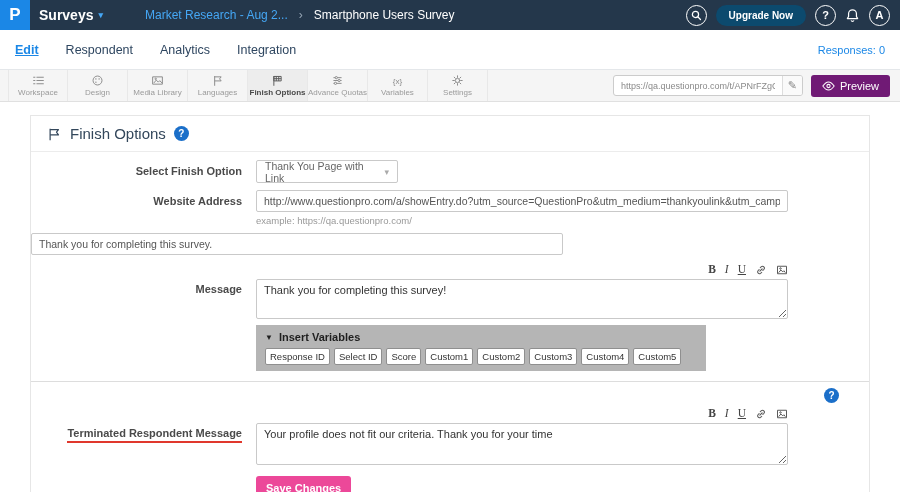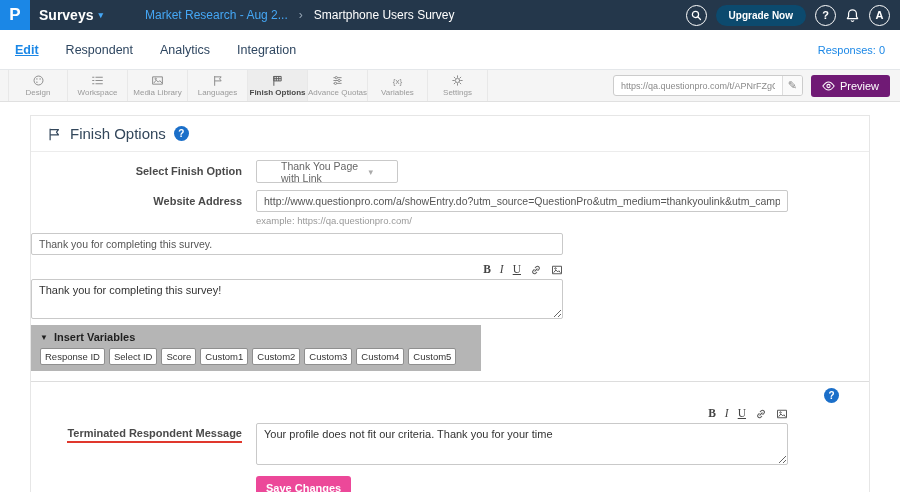--- a/index.html
+++ b/index.html
@@ -47,21 +47,21 @@
   .card-header { display: flex; align-items: center; gap: 8px; padding: 9px 16px; border-bottom: 1px solid #ececec; }
   .card-title { font-size: 15px; color: #33475b; }
   .flag { color: #33475b; display: flex; align-items: center; }
   .help-dot { width: 15px; height: 15px; border-radius: 50%; background: #1b6fc9; color: #fff; font-size: 10px; font-weight: bold; display: flex; align-items: center; justify-content: center; cursor: pointer; flex: 0 0 15px; }
 
   .form { padding-top: 8px; }
   .frow { display: flex; align-items: flex-start; margin-bottom: 7px; }
   .frow-label { width: 225px; flex: 0 0 225px; text-align: right; padding-right: 14px; padding-top: 5px; font-size: 11px; font-weight: bold; color: #4a4a4a; }
   .frow-label.toolbar-offset { padding-top: 21px; }
   .frow-control { flex: 0 1 532px; max-width: 532px; }
-  .fake-select { width: 142px; height: 23px; border: 1px solid #c9c9c9; border-radius: 2px; background: #fff; display: flex; align-items: center; justify-content: center; padding: 0 24px; font-size: 10.5px; color: #666; cursor: pointer; }
+  .fake-select { width: 142px; height: 23px; border: 1px solid #c9c9c9; border-radius: 2px; background: #fff; display: flex; align-items: center; justify-content: center; padding: 0 8px; font-size: 10.5px; color: #666; cursor: pointer; }
   .fake-select .caret { color: #aaa; font-size: 9px; }
   .text-input { width: 100%; height: 22px; border: 1px solid #c9c9c9; border-radius: 2px; font-size: 10.5px; color: #555; padding: 0 7px; font-family: inherit; outline: none; }
   .example { font-size: 9.5px; color: #999; margin-top: 3px; }
 
   .rt-toolbar { display: flex; justify-content: flex-end; align-items: center; gap: 9px; height: 15px; margin-bottom: 2px; font-size: 11.5px; color: #444; }
   .rt-btn { cursor: pointer; line-height: 1; }
   .rt-b { font-weight: bold; font-family: "Liberation Serif", serif; }
   .rt-i { font-style: italic; font-family: "Liberation Serif", serif; }
   .rt-u { text-decoration: underline; font-family: "Liberation Serif", serif; }
   .rt-icon { display: flex; align-items: center; color: #555; }
@@ -120,36 +120,36 @@
   <span class="tab active">Edit</span>
   <span class="tab">Respondent</span>
   <span class="tab">Analytics</span>
   <span class="tab">Integration</span>
   <span class="responses">Responses: 0</span>
 </div>
 
 <div class="toolbar">
   <div class="tool-item">
     <span class="tool-icon">
+      <svg width="13" height="13" viewBox="0 0 16 16" fill="none" stroke="currentColor" stroke-width="1.2" stroke-linecap="round">
+        <path d="M2 4h1.6M6 4h8M2 8h1.6M6 8h8M2 12h1.6M6 12h8"></path>
+      </svg>
+    </span>
+    <span class="tool-label">Workspace</span>
+  </div>
+  <div class="tool-item">
+    <span class="tool-icon">
       <svg width="13" height="13" viewBox="0 0 16 16" fill="none" stroke="currentColor" stroke-width="1.2">
         <circle cx="8" cy="8" r="5.5"></circle>
           <circle cx="6" cy="6" r="0.9" fill="currentColor" stroke="none"></circle>
           <circle cx="10" cy="6" r="0.9" fill="currentColor" stroke="none"></circle>
           <circle cx="6" cy="10" r="0.9" fill="currentColor" stroke="none"></circle>
       </svg>
     </span>
     <span class="tool-label">Design</span>
-  </div>
-  <div class="tool-item">
-    <span class="tool-icon">
-      <svg width="13" height="13" viewBox="0 0 16 16" fill="none" stroke="currentColor" stroke-width="1.2" stroke-linecap="round">
-        <path d="M2 4h1.6M6 4h8M2 8h1.6M6 8h8M2 12h1.6M6 12h8"></path>
-      </svg>
-    </span>
-    <span class="tool-label">Workspace</span>
   </div>
   <div class="tool-item">
     <span class="tool-icon">
       <svg width="13" height="13" viewBox="0 0 16 16" fill="none" stroke="currentColor" stroke-width="1.2" stroke-linejoin="round">
         <rect x="2" y="3.5" width="12" height="9"></rect>
           <path d="M3.5 11l3-3.5 2.5 2.5 1.8-1.8 2.7 2.8"></path>
           <circle cx="5.8" cy="6" r="0.9"></circle>
       </svg>
     </span>
     <span class="tool-label">Media Library</span>
@@ -252,20 +252,21 @@
         </div>
       </div>
 
       <div class="frow">
         <div class="frow-control">
           <input class="text-input" value="Thank you for completing this survey." style="">
         </div>
       </div>
 
       <div class="frow">
+        <div class="frow-label toolbar-offset">Message</div>
         <div class="frow-control">
           <div class="rt-toolbar">
             <span class="rt-btn rt-b">B</span>
             <span class="rt-btn rt-i">I</span>
             <span class="rt-btn rt-u">U</span>
             <span class="rt-btn rt-icon">
               <svg width="12" height="12" viewBox="0 0 16 16" fill="none" stroke="currentColor" stroke-width="1.4" stroke-linecap="round">
                 <path d="M6.5 9.5l3-3"></path>
                   <path d="M7 5l1.5-1.5a2.5 2.5 0 0 1 3.5 3.5L10.5 8.5"></path>
                   <path d="M9 11l-1.5 1.5a2.5 2.5 0 0 1-3.5-3.5L5.5 7.5"></path>

